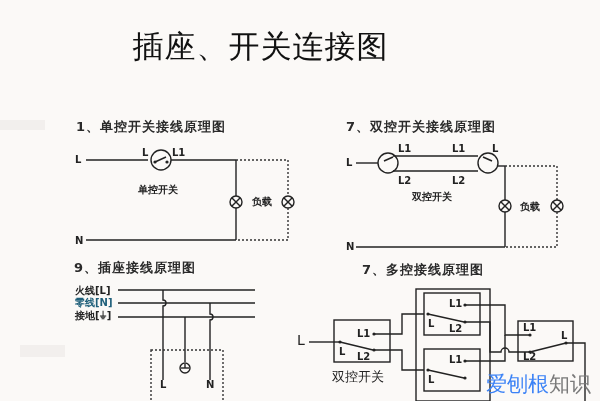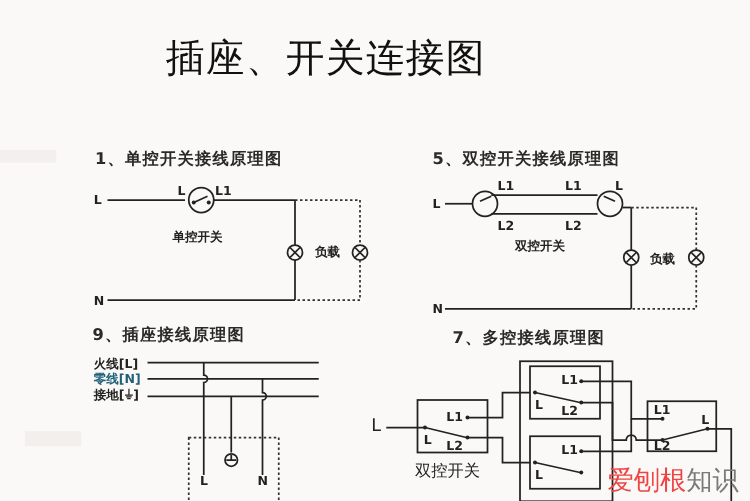--- a/index.html
+++ b/index.html
@@ -7,34 +7,34 @@
   .title { position:absolute; left:0; width:521px; top:26px; text-align:center; font-size:31px; letter-spacing:1px; color:#111; }
   .sec { position:absolute; font-size:13px; font-weight:bold; color:#2a2a2a; letter-spacing:1px; }
   svg.diagram { position:absolute; left:0; top:0; width:600px; height:401px; }
   .lbl { font-family:"DejaVu Sans","Liberation Sans",sans-serif; font-size:10px; fill:#222; font-weight:bold; }
   .lbl-lg { font-family:"DejaVu Sans","Liberation Sans",sans-serif; font-size:14px; fill:#222; }
   .cn { font-family:"DejaVu Sans","Liberation Sans",sans-serif; font-size:10px; fill:#222; font-weight:bold; }
   .cn-lg { font-family:"DejaVu Sans","Liberation Sans",sans-serif; font-size:13px; fill:#222; }
   .w { stroke:#222; stroke-width:1.4; fill:none; }
   .dash { stroke:#333; stroke-width:1.4; fill:none; stroke-dasharray:2 2; }
   .watermark { position:absolute; left:486px; top:370px; font-size:21px; letter-spacing:0px; }
-  .wm-a { color:#ef4444; }
+  .wm-a { color:#3b82f6; }
   .wm-b { color:#7a7a7a; }
   .faint { position:absolute; background:#ede8e6; opacity:0.6; }
 </style>
 </head>
 <body>
 
 <div class="faint" style="left:0;top:120px;width:45px;height:10px;"></div>
 <div class="faint" style="left:20px;top:345px;width:45px;height:12px;"></div>
 
 <div class="title">插座、开关连接图</div>
 
 <div class="sec" style="left:76px;top:118px;text-align:center;">1、单控开关接线原理图</div>
-<div class="sec" style="left:346px;top:118px;">5、双控开关接线原理图</div>
+<div class="sec" style="left:346px;top:118px;">7、双控开关接线原理图</div>
 <div class="sec" style="left:74px;top:259px;">9、插座接线原理图</div>
 <div class="sec" style="left:362px;top:261px;">7、多控接线原理图</div>
 
 <svg class="diagram" viewBox="0 0 600 401">
 
   <g>
     <text class="lbl" x="75" y="163">L</text>
     <line class="w" x1="86" y1="160" x2="148" y2="160"></line>
     <circle class="w" cx="161" cy="160" r="10"></circle>
     <circle cx="155" cy="162" r="1.6" fill="#222"></circle>

